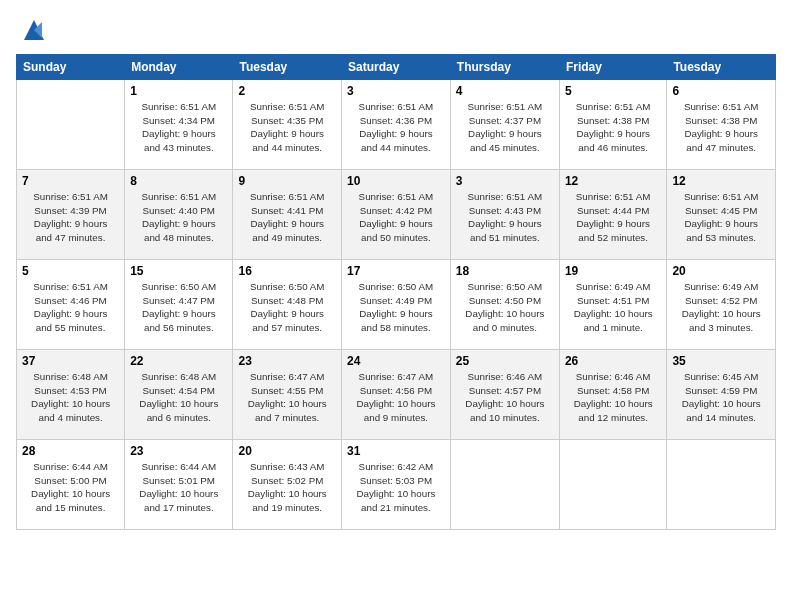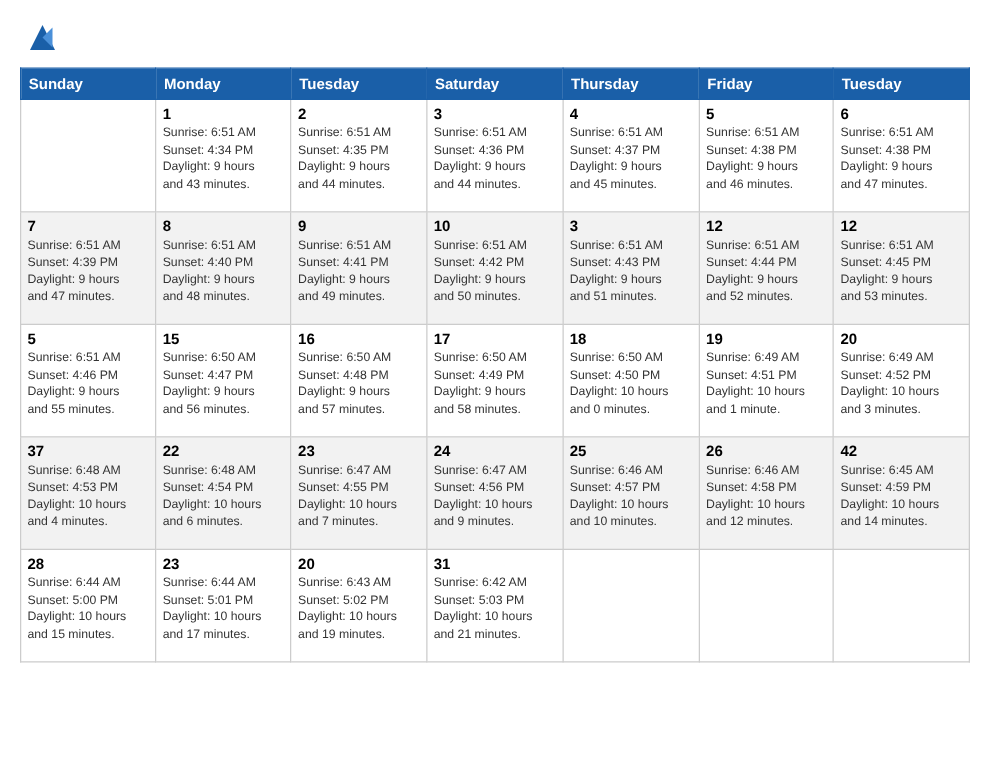--- a/index.html
+++ b/index.html
@@ -78,20 +78,21 @@
     .day-number {
       font-weight: bold;
       font-size: 12px;
       margin-bottom: 2px;
       display: block;
     }
     .day-info {
       font-size: 9.8px;
       color: #333;
       line-height: 1.4;
+      text-align: center;
     }
     .empty-cell {
       background: #f9f9f9;
     }
     .row-shaded td {
       background: #f2f2f2;
     }
     .row-white td {
       background: #fff;
     }
@@ -238,21 +239,21 @@
           </td>
           <td>
             <span class="day-number">25</span>
             <div class="day-info">Sunrise: 6:46 AM<br>Sunset: 4:57 PM<br>Daylight: 10 hours<br>and 10 minutes.</div>
           </td>
           <td>
             <span class="day-number">26</span>
             <div class="day-info">Sunrise: 6:46 AM<br>Sunset: 4:58 PM<br>Daylight: 10 hours<br>and 12 minutes.</div>
           </td>
           <td>
-            <span class="day-number">42</span>
+            <span class="day-number">35</span>
             <div class="day-info">Sunrise: 6:45 AM<br>Sunset: 4:59 PM<br>Daylight: 10 hours<br>and 14 minutes.</div>
           </td>
         </tr>
         <tr class="row-white">
           <td>
             <span class="day-number">28</span>
             <div class="day-info">Sunrise: 6:44 AM<br>Sunset: 5:00 PM<br>Daylight: 10 hours<br>and 15 minutes.</div>
           </td>
           <td>
             <span class="day-number">23</span>

